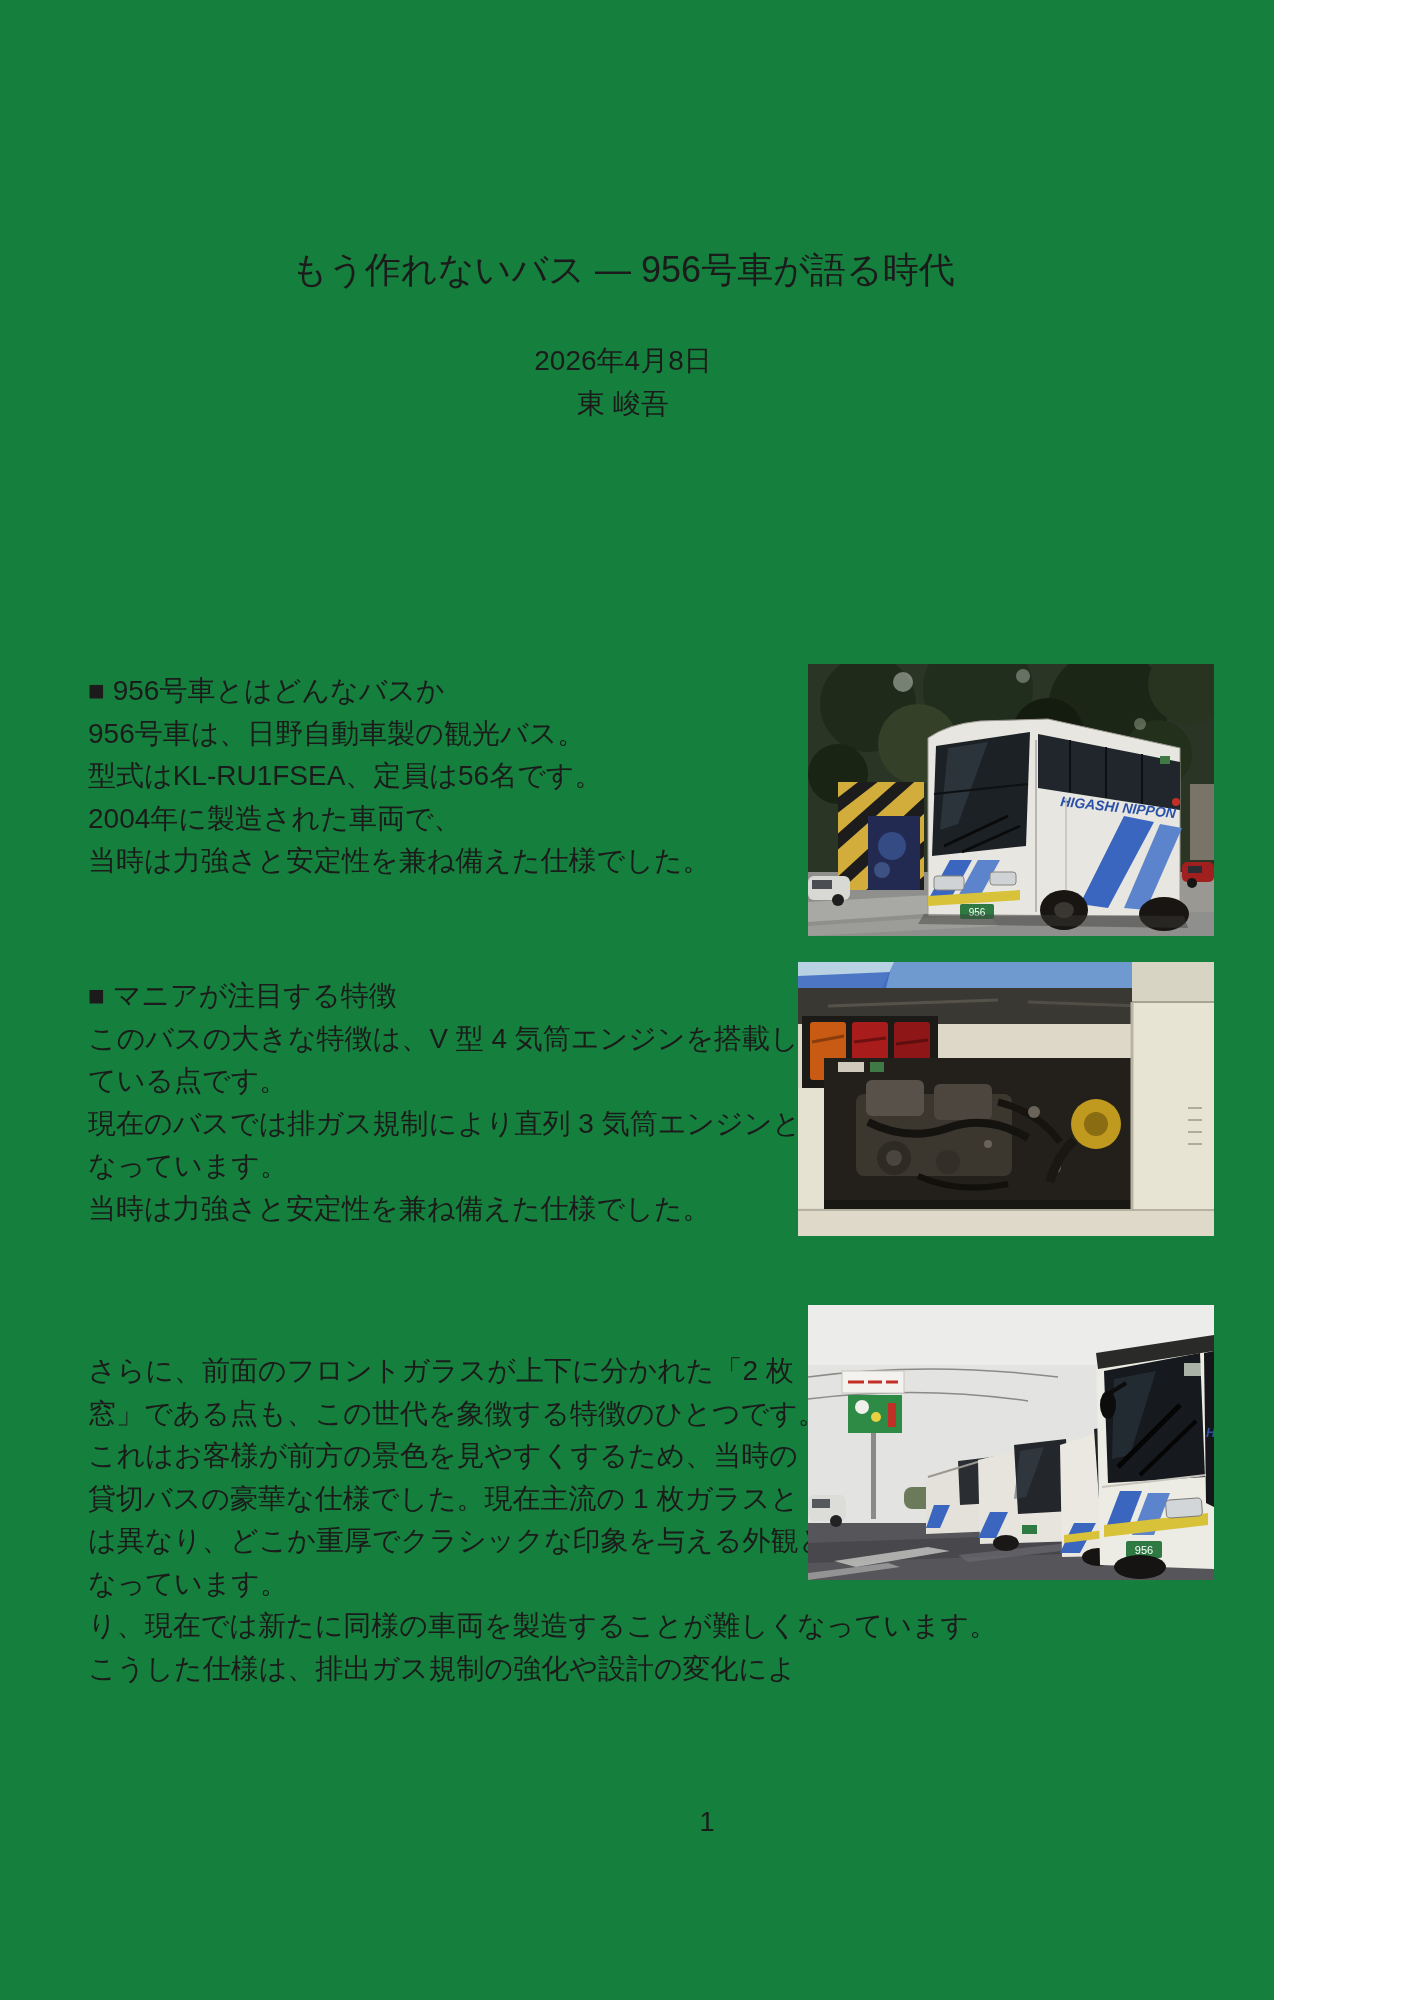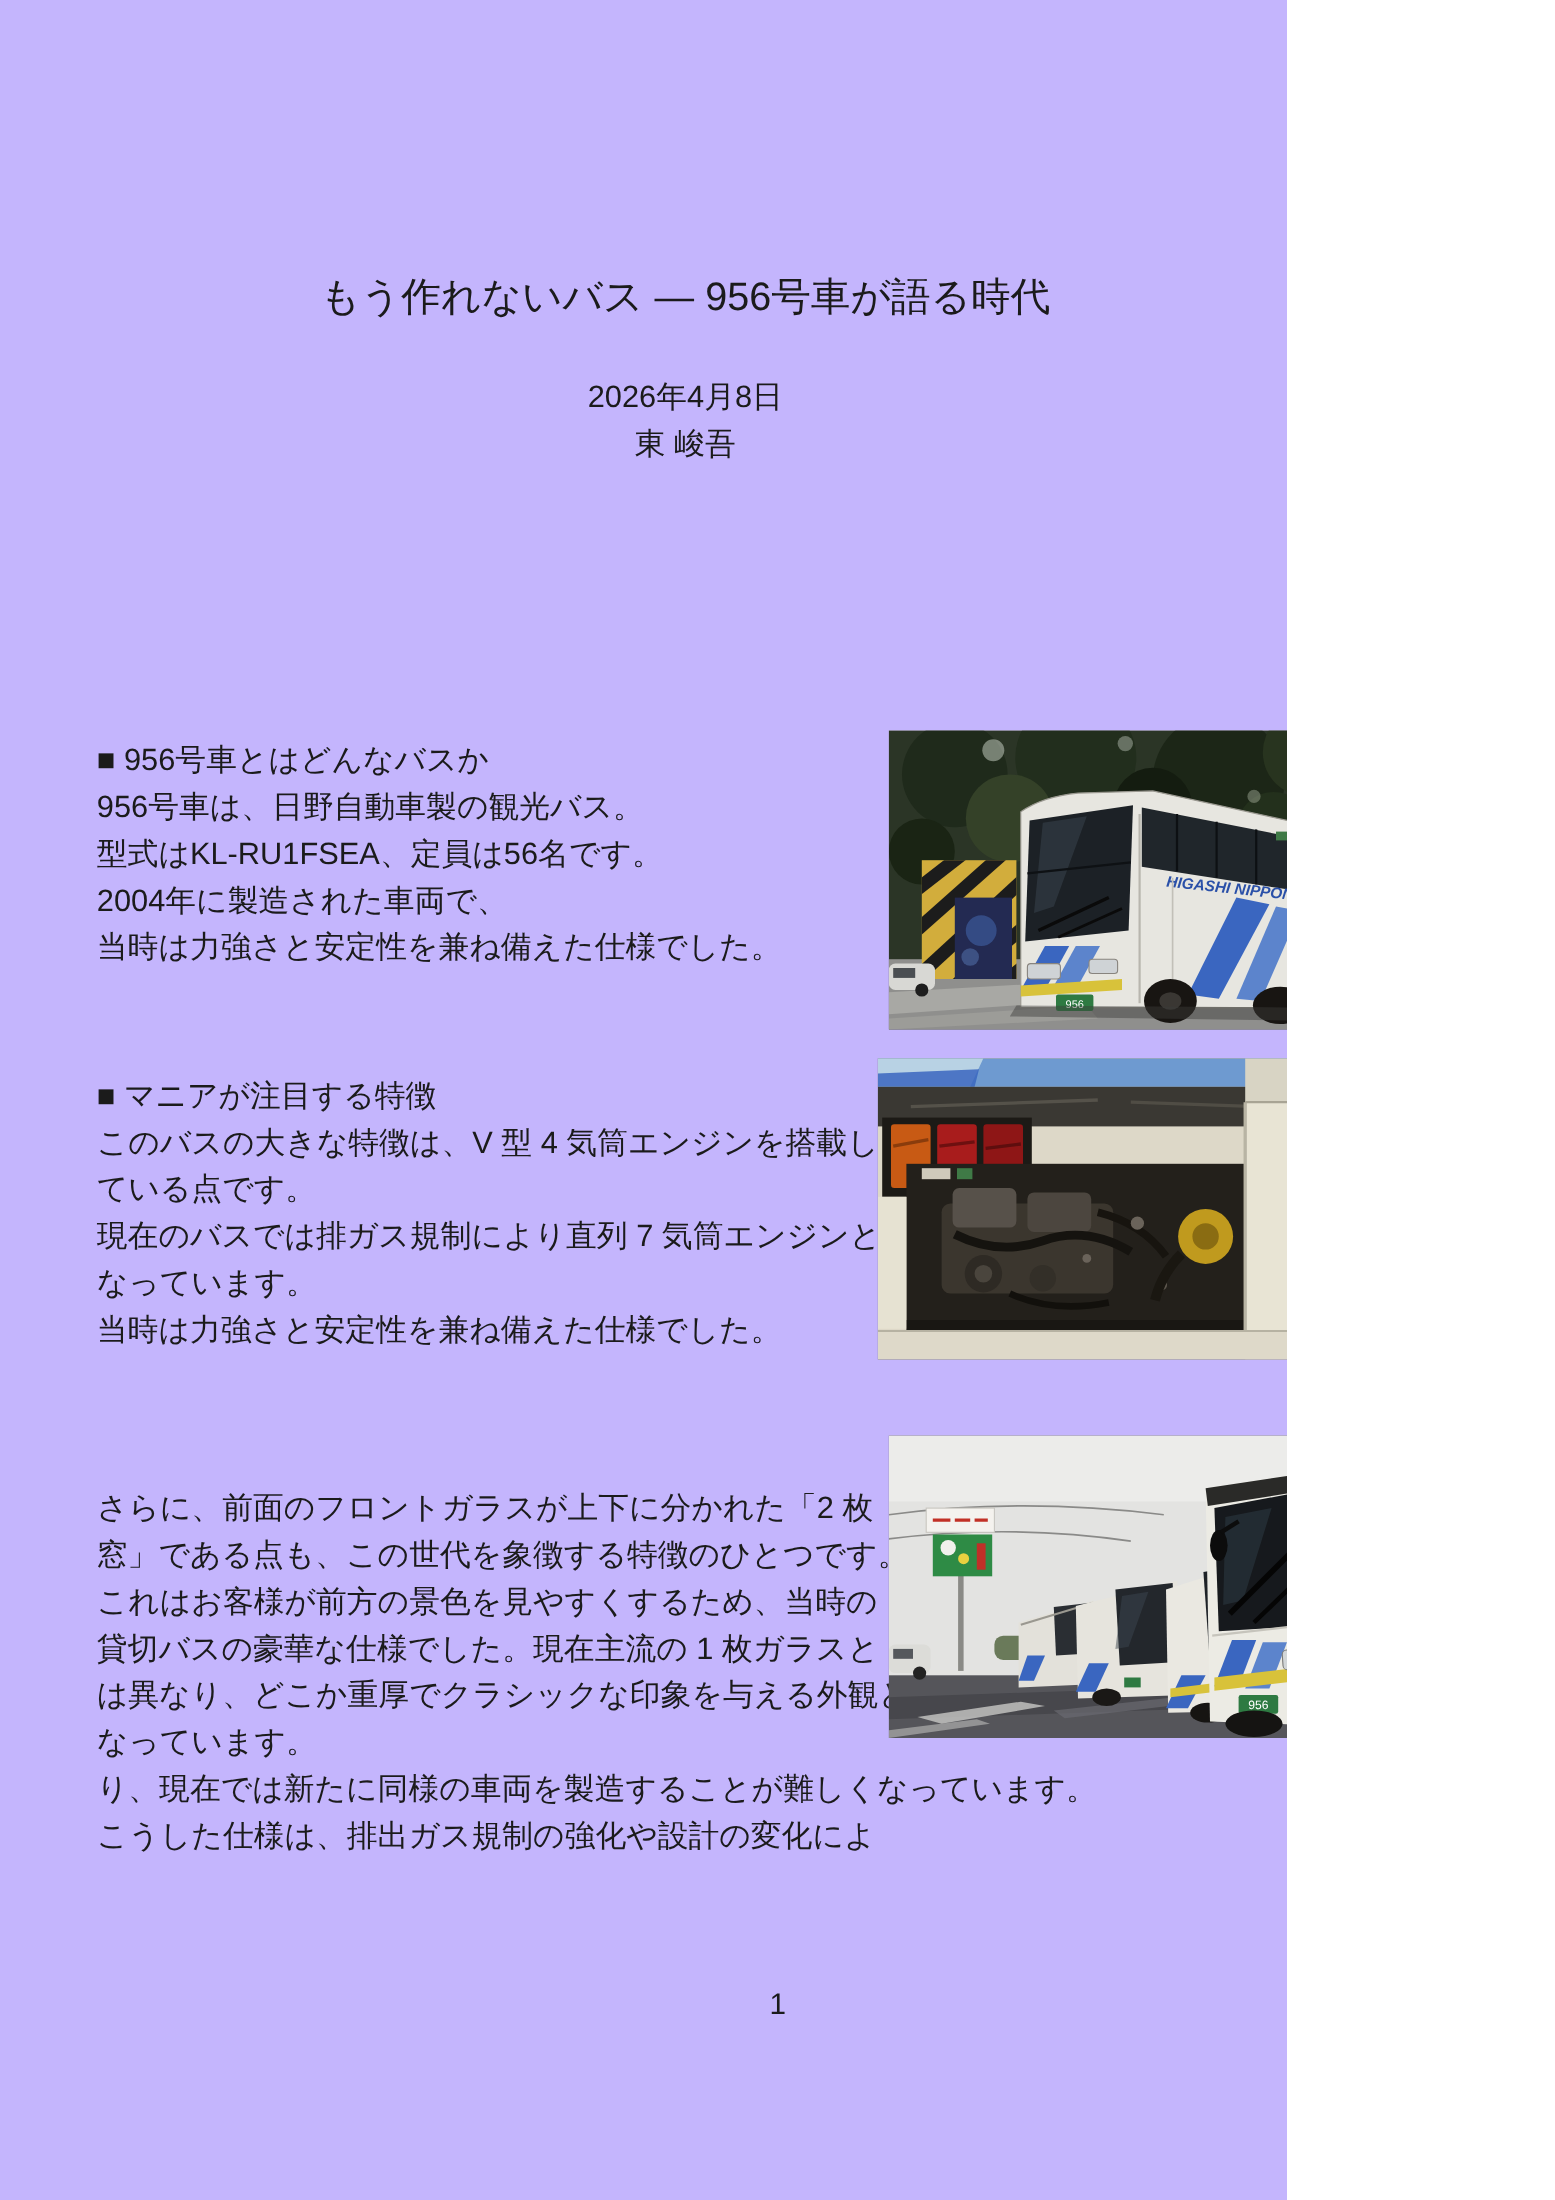--- a/index.html
+++ b/index.html
@@ -1,19 +1,19 @@
 <!DOCTYPE html>
 <html lang="ja"><head>
 <meta charset="utf-8">
 <style>
   html,body{margin:0;padding:0;background:#ffffff;}
   .page{
     position:relative;
-    width:1170px;height:2000px;
-    background:#c4b5fd;
+    width:1274px;height:2000px;
+    background:#15803d;
     font-family:"Liberation Sans",sans-serif;
     color:#1b1b1b;
     overflow:hidden;
   }
   .line{font-size:28px;line-height:42.5px;white-space:pre;}
   .doc-title{
     position:absolute;left:88px;top:244px;width:1070px;
     text-align:center;font-size:36px;line-height:52px;white-space:pre;
   }
   .meta-block{
@@ -52,21 +52,21 @@
     <div class="line">956号車は、日野自動車製の観光バス。</div>
     <div class="line">型式はKL-RU1FSEA、定員は56名です。</div>
     <div class="line">2004年に製造された車両で、</div>
     <div class="line">当時は力強さと安定性を兼ね備えた仕様でした。</div>
   </div>
 
   <div class="sec-feat">
     <div class="line">■ マニアが注目する特徴</div>
     <div class="line">このバスの大きな特徴は、V 型 4 気筒エンジンを搭載し</div>
     <div class="line">ている点です。</div>
-    <div class="line">現在のバスでは排ガス規制により直列 7 気筒エンジンと</div>
+    <div class="line">現在のバスでは排ガス規制により直列 3 気筒エンジンと</div>
     <div class="line">なっています。</div>
     <div class="line">当時は力強さと安定性を兼ね備えた仕様でした。</div>
   </div>
 
   <div class="sec-win">
     <div class="line">さらに、前面のフロントガラスが上下に分かれた「2 枚</div>
     <div class="line">窓」である点も、この世代を象徴する特徴のひとつです。</div>
     <div class="line">これはお客様が前方の景色を見やすくするため、当時の</div>
     <div class="line">貸切バスの豪華な仕様でした。現在主流の 1 枚ガラスと</div>
     <div class="line">は異なり、どこか重厚でクラシックな印象を与える外観と</div>

